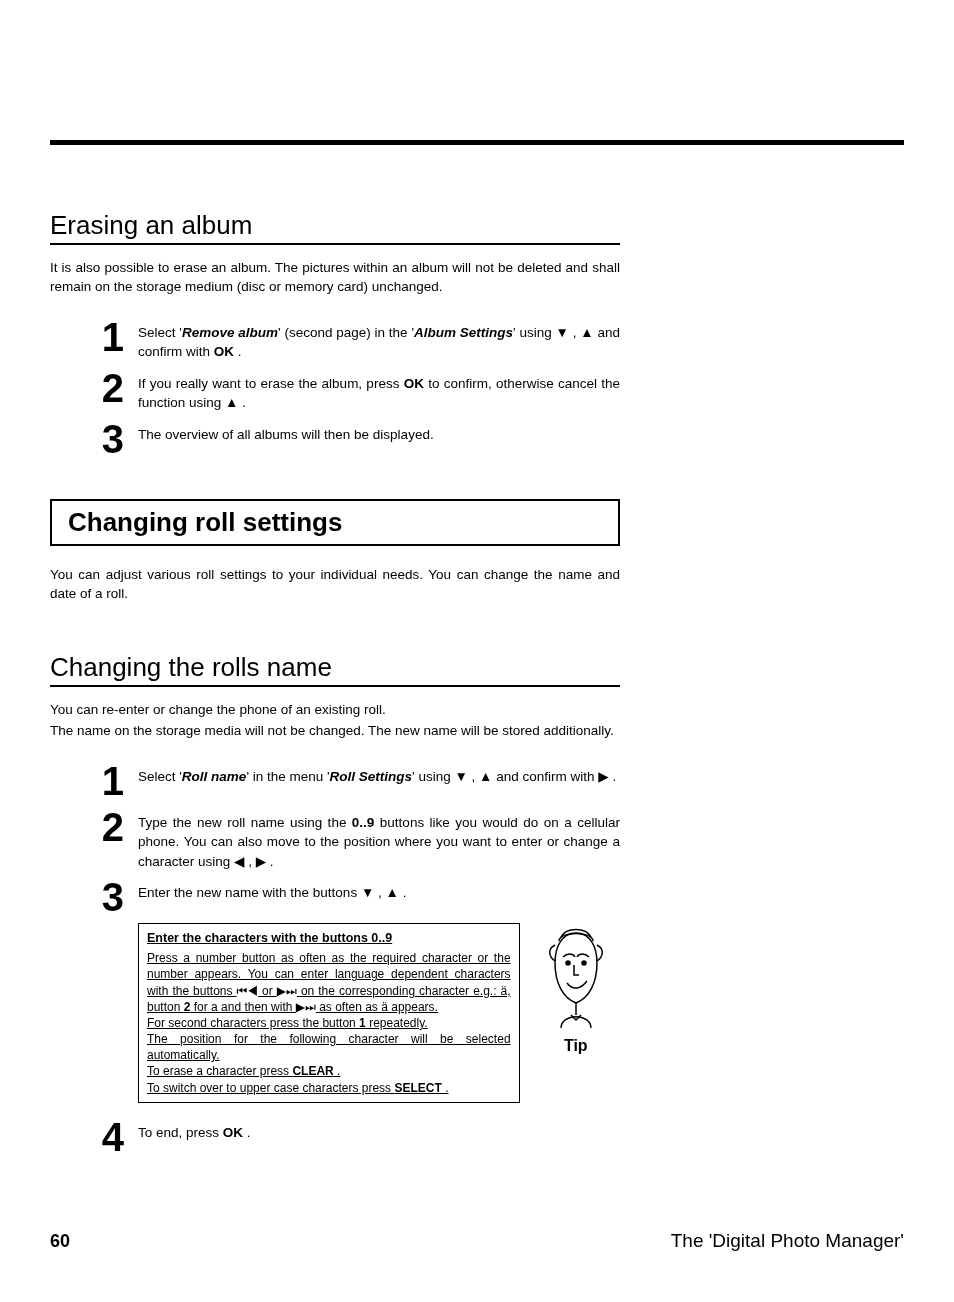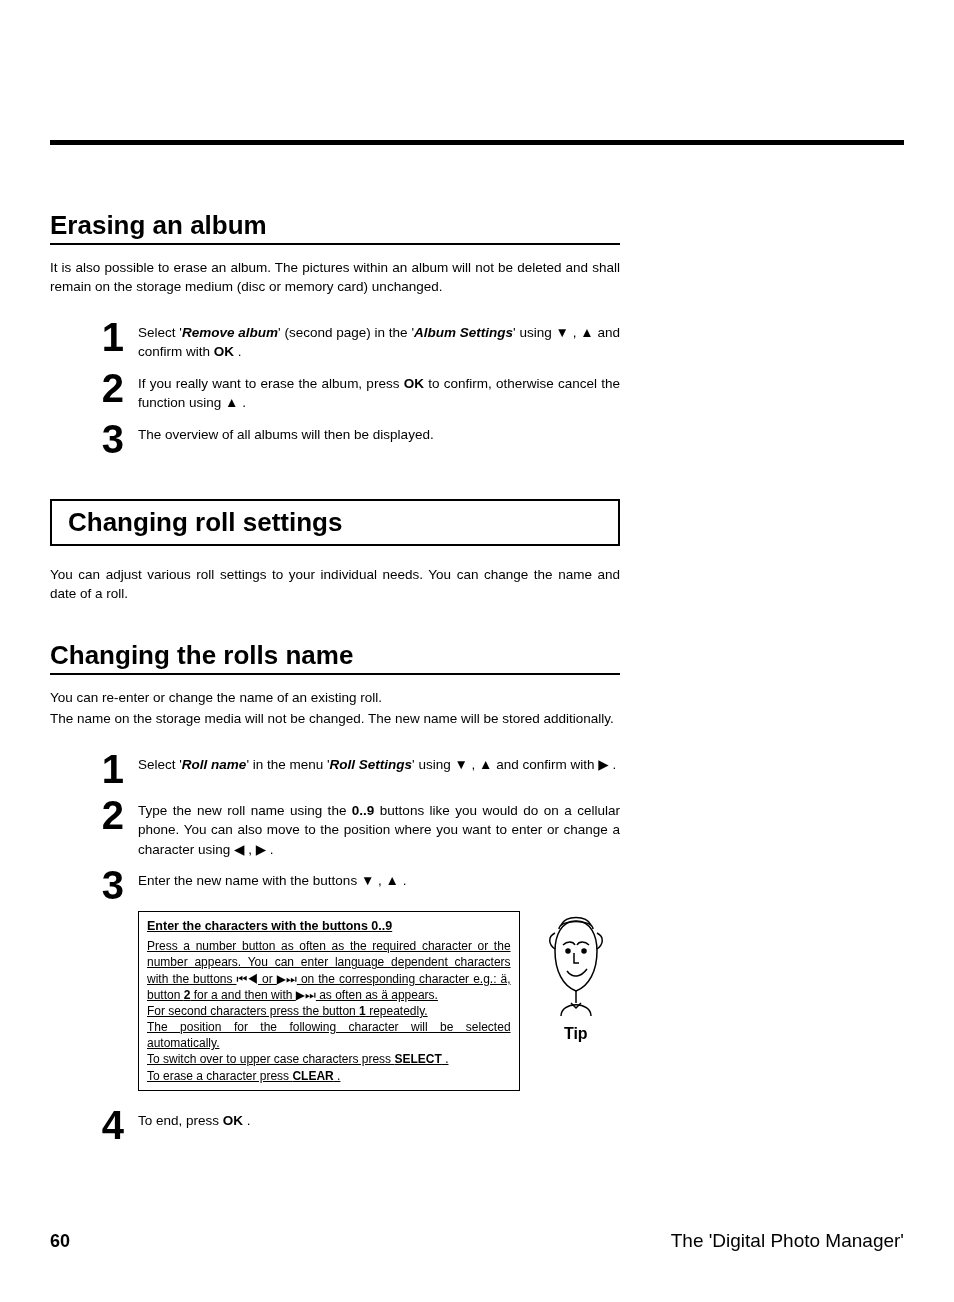--- a/index.html
+++ b/index.html
@@ -26,21 +26,21 @@
     background: #000;
   }
   .content {
     position: absolute;
     top: 200px;
     left: 50px;
     width: 570px;
   }
   h1.section {
     font-size: 26px;
-    font-weight: bold;
+    font-weight: normal;
     margin: 10px 0 4px 0;
     border-bottom: 2px solid #000;
     padding-bottom: 2px;
   }
   h1.boxed {
     font-size: 26px;
     font-weight: bold;
     margin: 40px 0 20px 0;
     border: 2px solid #000;
     padding: 6px 16px;
@@ -150,22 +150,22 @@
       </div>
       <div class="step">
         <div class="num">3</div>
         <div class="text">The overview of all albums will then be displayed.</div>
       </div>
     </div>
 
     <h1 class="boxed">Changing roll settings</h1>
     <p class="intro">You can adjust various roll settings to your individual needs. You can change the name and date of a roll.</p>
 
-    <h1 class="section" style="margin-top:36px;">Changing the rolls name</h1>
-    <p class="intro2" style="margin-bottom:2px;">You can re-enter or change the name of an existing roll.</p>
+    <h1 class="section" style="margin-top:48px;">Changing the rolls name</h1>
+    <p class="intro2" style="margin-bottom:2px;">You can re-enter or change the phone of an existing roll.</p>
     <p class="intro2" style="margin-top:0;">The name on the storage media will not be changed. The new name will be stored additionally.</p>
 
     <div class="steps">
       <div class="step">
         <div class="num">1</div>
         <div class="text">
           <span>Select '</span><b><i>Roll name</i></b><span>' in the menu '</span><b><i>Roll Settings</i></b><span>' using </span><span class="arrow">▼</span><span> , </span><span class="arrow">▲</span><span> and confirm with </span><span class="arrow">▶</span><span> .</span>
         </div>
       </div>
       <div class="step">
@@ -186,24 +186,24 @@
       <div class="tipbox">
         <div class="hdr">Enter the characters with the buttons  0..9</div>
         <div>
           <span>Press a number button as often as the required character or the number appears. You can enter language dependent characters with the buttons </span><span class="arrow">⏮◀</span><span> or </span><span class="arrow">▶⏭</span><span> on the corresponding character e.g.: ä, button </span><b>2</b><span> for a and then with </span><span class="arrow">▶⏭</span><span> as often as ä appears.</span>
         </div>
         <div>
           <span>For second characters press the button </span><b>1</b><span> repeatedly.</span>
         </div>
         <div>The position for the following character will be selected automatically.</div>
         <div>
+          <span>To erase a character press </span><b>CLEAR</b><span> .</span>
+        </div>
+        <div>
           <span>To switch over to upper case characters press </span><b>SELECT</b><span> .</span>
-        </div>
-        <div>
-          <span>To erase a character press </span><b>CLEAR</b><span> .</span>
         </div>
       </div>
       <div class="tip-side">
         <svg viewBox="0 0 70 110">
           <g stroke="#000" stroke-width="1.5" fill="none">
             <path d="M35 10 C20 10 14 25 14 40 C14 60 22 75 35 80 C48 75 56 60 56 40 C56 25 50 10 35 10 Z"></path>
             <path d="M14 38 C8 34 6 26 14 22"></path>
             <path d="M56 38 C62 34 64 26 56 22"></path>
             <path d="M18 18 C18 8 52 8 52 18"></path>
             <path d="M20 14 C25 4 45 4 50 14"></path>

